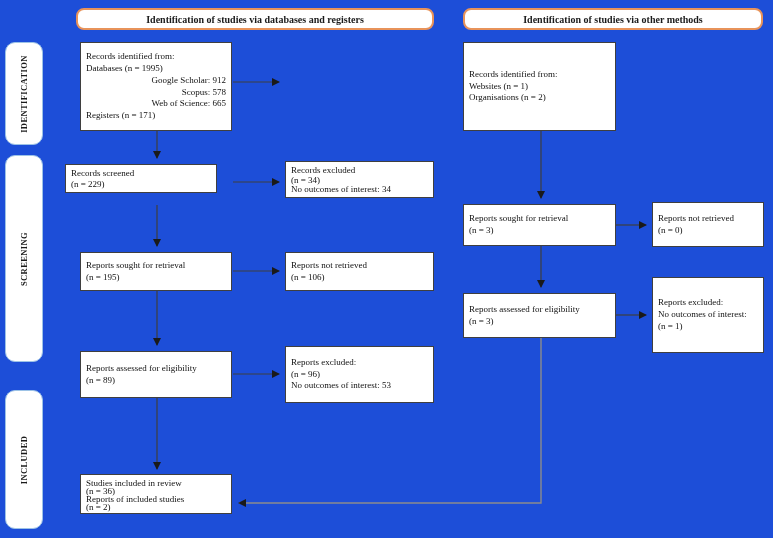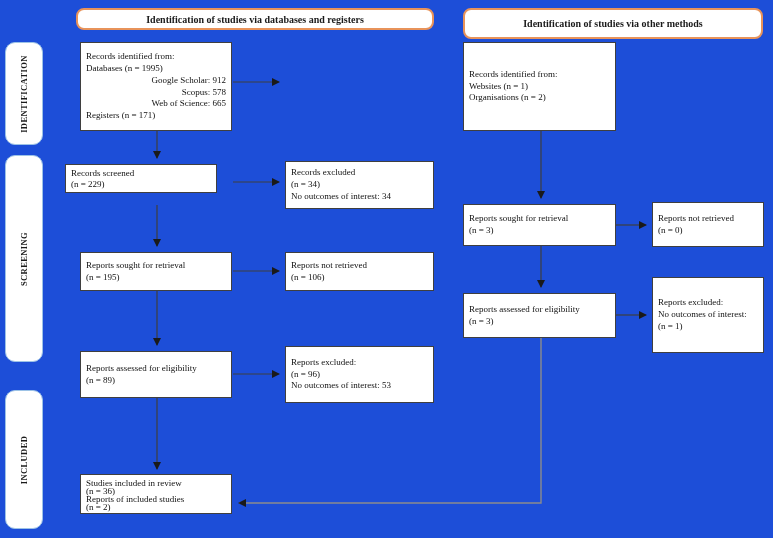--- a/index.html
+++ b/index.html
@@ -29,21 +29,21 @@
   .ctr { text-align:right; }
   .it { font-style:italic; }
   svg.arrows { position:absolute; left:0; top:0; width:773px; height:538px; pointer-events:none; }
 </style>
 </head>
 <body>
 
 <div class="canvas">
 
   <div class="hdr" style="left:76px; top:8px; width:358px; height:22px;">Identification of studies via databases and registers</div>
-  <div class="hdr" style="left:463px; top:8px; width:300px; height:31px;">Identification of studies via other methods</div>
+  <div class="hdr" style="left:463px; top:8px; width:300px; height:22px;">Identification of studies via other methods</div>
 
   <div class="side" style="left:5px; top:42px; width:38px; height:103px;">
     <span>IDENTIFICATION</span>
   </div>
   <div class="side" style="left:5px; top:155px; width:38px; height:207px;">
     <span>SCREENING</span>
   </div>
   <div class="side" style="left:5px; top:390px; width:38px; height:139px;">
     <span>INCLUDED</span>
   </div>
@@ -77,21 +77,21 @@
     <div class="ctr">Web of Science:  665</div>
     <div>Registers (n = 171)</div>
   </div>
 
 
   <div class="box" style="left:65px; top:164px; width:152px; height:29px;">
     <div>Records screened</div>
     <div>(n = 229)</div>
   </div>
 
-  <div class="box" style="left:285px; top:161px; width:149px; height:48px;">
+  <div class="box" style="left:285px; top:161px; width:149px; height:37px;">
     <div>Records excluded</div>
     <div>(n = 34)</div>
     <div>No outcomes of interest: 34</div>
   </div>
 
   <div class="box" style="left:80px; top:252px; width:152px; height:39px;">
     <div>Reports sought for retrieval</div>
     <div>(n = 195)</div>
   </div>
 

